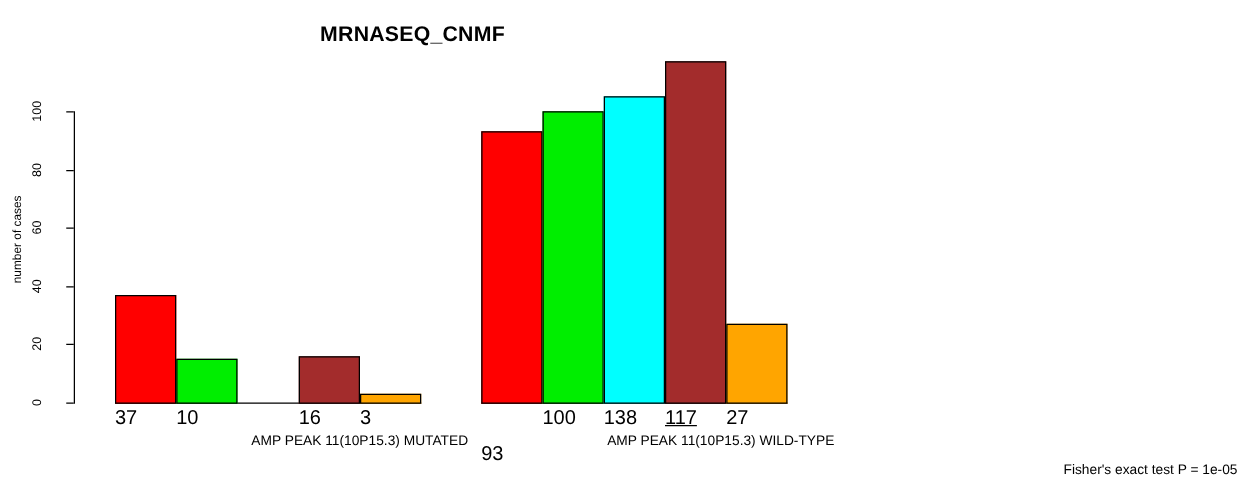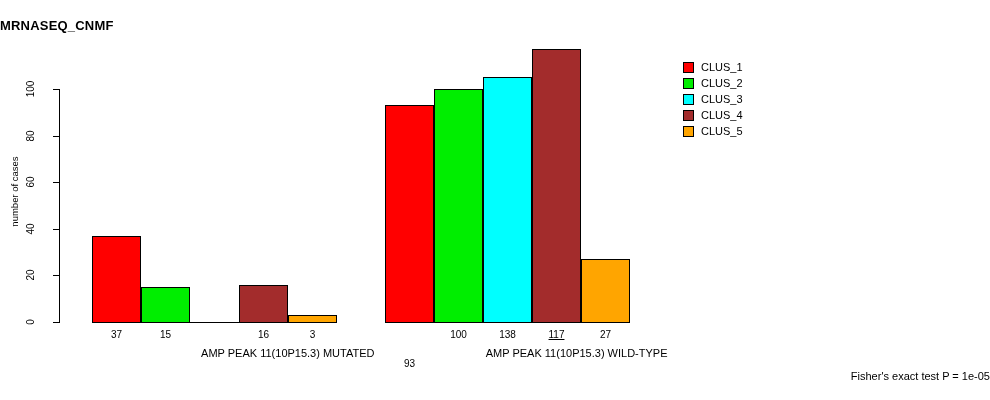--- a/index.html
+++ b/index.html
@@ -18,22 +18,22 @@
     background: #ffffff;
     overflow: hidden;
   }
   .abs { position: absolute; }
 
   
   #chart-title {
     left: 0;
     top: 18px;
     width: 660px;
-    text-align: left;
-    font-size: 13px;
+    text-align: center;
+    font-size: 17px;
     font-weight: bold;
     letter-spacing: 0.2px;
   }
 
   
   #plot-area {
     left: 0px;
     top: 0px;
     width: 660px;
     height: 400px;
@@ -82,23 +82,23 @@
 
   
   .bar {
     box-sizing: border-box;
     border: 1px solid #000000;
   }
   .bar-zero { border: none; background: transparent; }
 
   
   .bar-value {
-    font-size: 10px;
+    font-size: 16px;
     line-height: 11px;
-    text-align: center;
+    text-align: left;
   }
 
   
   .group-label {
     font-size: 11px;
     line-height: 12px;
     text-align: right;
     white-space: nowrap;
   }
 
@@ -161,21 +161,21 @@
         <div class="abs y-tick-label" style="left: 14px; top: 130.6px;">80</div>
         <div class="abs y-tick" style="top: 89px;"></div>
         <div class="abs y-tick-label" style="left: 14px; top: 84px;">100</div>
       </div>
 
     <div id="bars-layer">
         <div class="abs group-baseline" style="left: 92px; top: 322px; width: 245px;"></div>
         <div class="abs bar" title="CLUS_1: 37" style="left: 92px; width: 49px; height: 87px; top: 236px; background: rgb(255, 0, 0);"></div>
         <div class="abs bar-value" style="left: 92px; width: 49px; top: 329px;">37</div>
         <div class="abs bar" title="CLUS_2: 15" style="left: 141px; width: 49px; height: 36px; top: 287px; background: rgb(0, 238, 0);"></div>
-        <div class="abs bar-value" style="left: 141px; width: 49px; top: 329px;">15</div>
+        <div class="abs bar-value" style="left: 141px; width: 49px; top: 329px;">10</div>
         <div class="abs bar-zero" title="CLUS_3: 0" style="left: 190px; width: 49px; height: 1px; top: 322px;"></div>
         <div class="abs bar" title="CLUS_4: 16" style="left: 239px; width: 49px; height: 38px; top: 285px; background: rgb(163, 44, 44);"></div>
         <div class="abs bar-value" style="left: 239px; width: 49px; top: 329px;">16</div>
         <div class="abs bar" title="CLUS_5: 3" style="left: 288px; width: 49px; height: 8px; top: 315px; background: rgb(255, 165, 0);"></div>
         <div class="abs bar-value" style="left: 288px; width: 49px; top: 329px;">3</div>
         <div class="abs group-label" style="left: 54.5px; width: 320px; top: 347px;">AMP PEAK 11(10P15.3) MUTATED</div>
         <div class="abs group-baseline" style="left: 385px; top: 322px; width: 245px;"></div>
         <div class="abs bar" title="CLUS_1: 93" style="left: 385px; width: 49px; height: 218px; top: 105px; background: rgb(255, 0, 0);"></div>
         <div class="abs bar-value" style="left: 385px; width: 49px; top: 329px; margin-top: 29px;">93</div>
         <div class="abs bar" title="CLUS_2: 100" style="left: 434px; width: 49px; height: 234px; top: 89px; background: rgb(0, 238, 0);"></div>
@@ -188,36 +188,14 @@
         <div class="abs bar-value" style="left: 581px; width: 49px; top: 329px;">27</div>
         <div class="abs group-label" style="left: 347.5px; width: 320px; top: 347px;">AMP PEAK 11(10P15.3) WILD-TYPE</div>
       </div>
 
   </div>
 
   <div class="abs" id="footer-note">
     <span id="footer-note-inner">Fisher's exact test P = 1e-05</span>
   </div>
 
-  <div class="abs" id="legend">
-      <div class="legend-row">
-        <span class="legend-swatch" style="background: rgb(255, 0, 0);"></span>
-        <span class="legend-label">CLUS_1</span>
-      </div>
-      <div class="legend-row">
-        <span class="legend-swatch" style="background: rgb(0, 238, 0);"></span>
-        <span class="legend-label">CLUS_2</span>
-      </div>
-      <div class="legend-row">
-        <span class="legend-swatch" style="background: rgb(0, 255, 255);"></span>
-        <span class="legend-label">CLUS_3</span>
-      </div>
-      <div class="legend-row">
-        <span class="legend-swatch" style="background: rgb(163, 44, 44);"></span>
-        <span class="legend-label">CLUS_4</span>
-      </div>
-      <div class="legend-row">
-        <span class="legend-swatch" style="background: rgb(255, 165, 0);"></span>
-        <span class="legend-label">CLUS_5</span>
-      </div>
-    </div>
 
 </div>
 
 </body></html>

